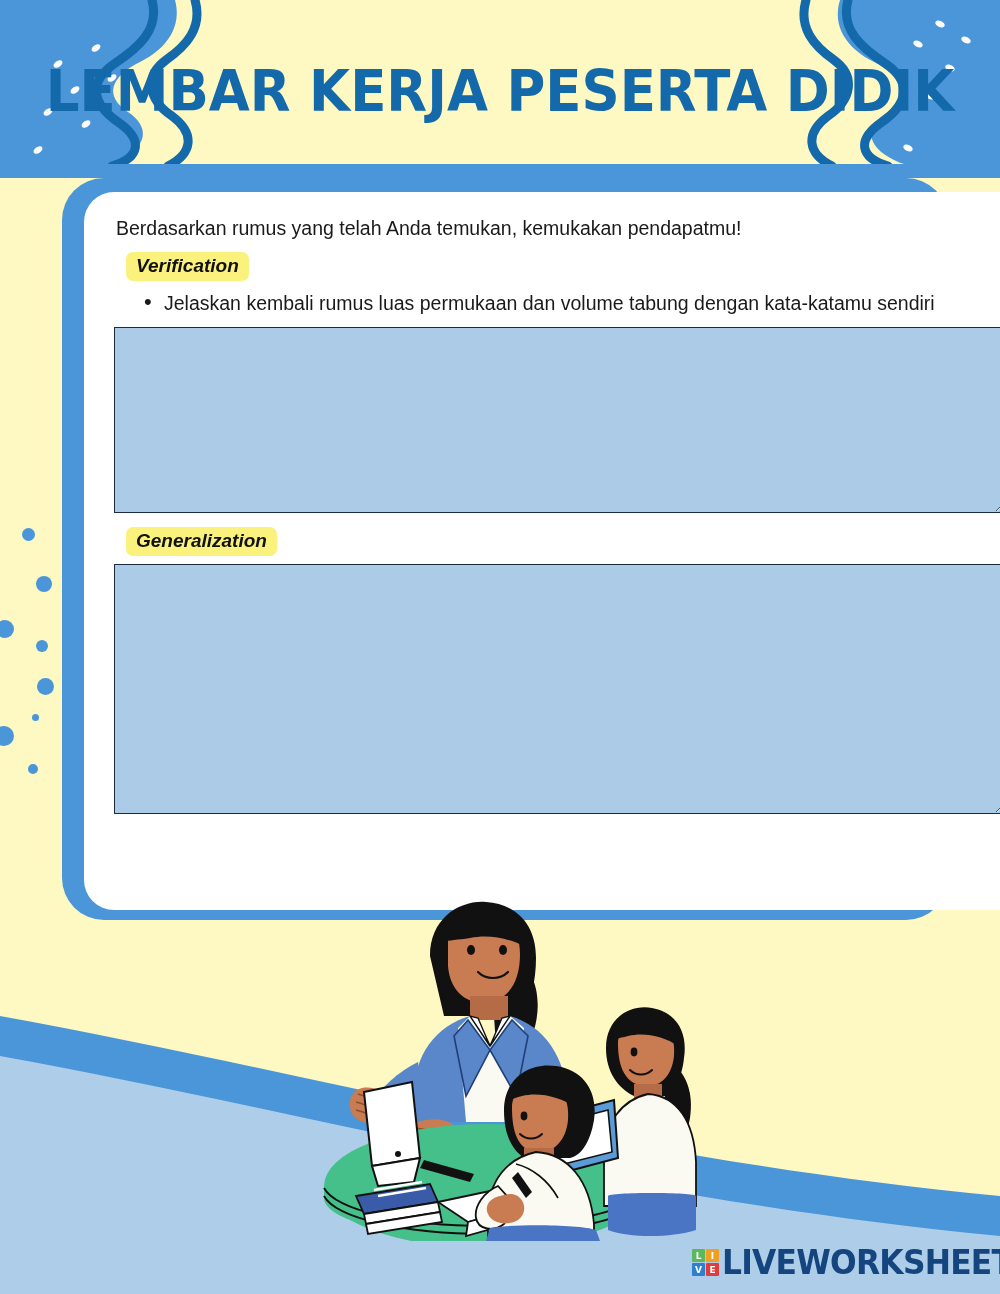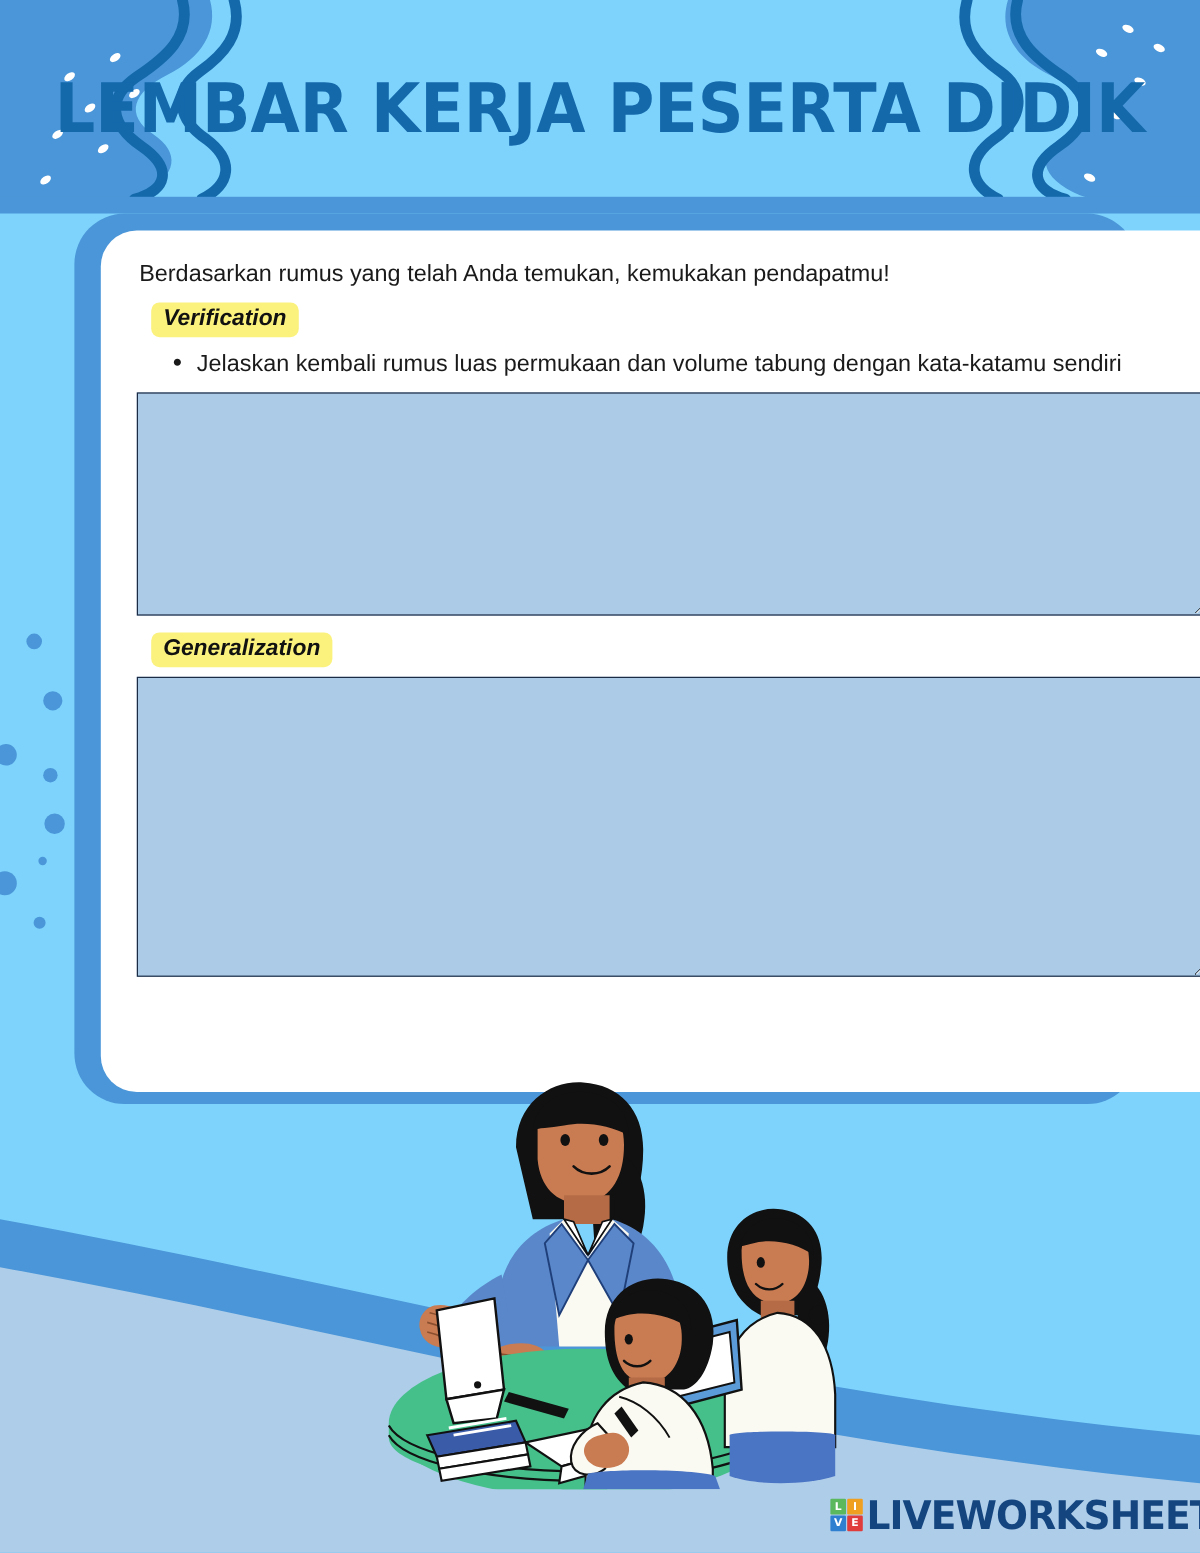--- a/index.html
+++ b/index.html
@@ -8,21 +8,21 @@
     width: 1000px;
     height: 1294px;
     overflow: hidden;
     font-family: "Liberation Sans", sans-serif;
   }
 
   .page {
     position: relative;
     width: 1000px;
     height: 1294px;
-    background: #7dd3fc;
+    background: #fef9c3;
     overflow: hidden;
   }
 
   
   .header {
     position: absolute;
     left: 0; top: 0;
     width: 1000px; height: 178px;
     overflow: hidden;
   }

